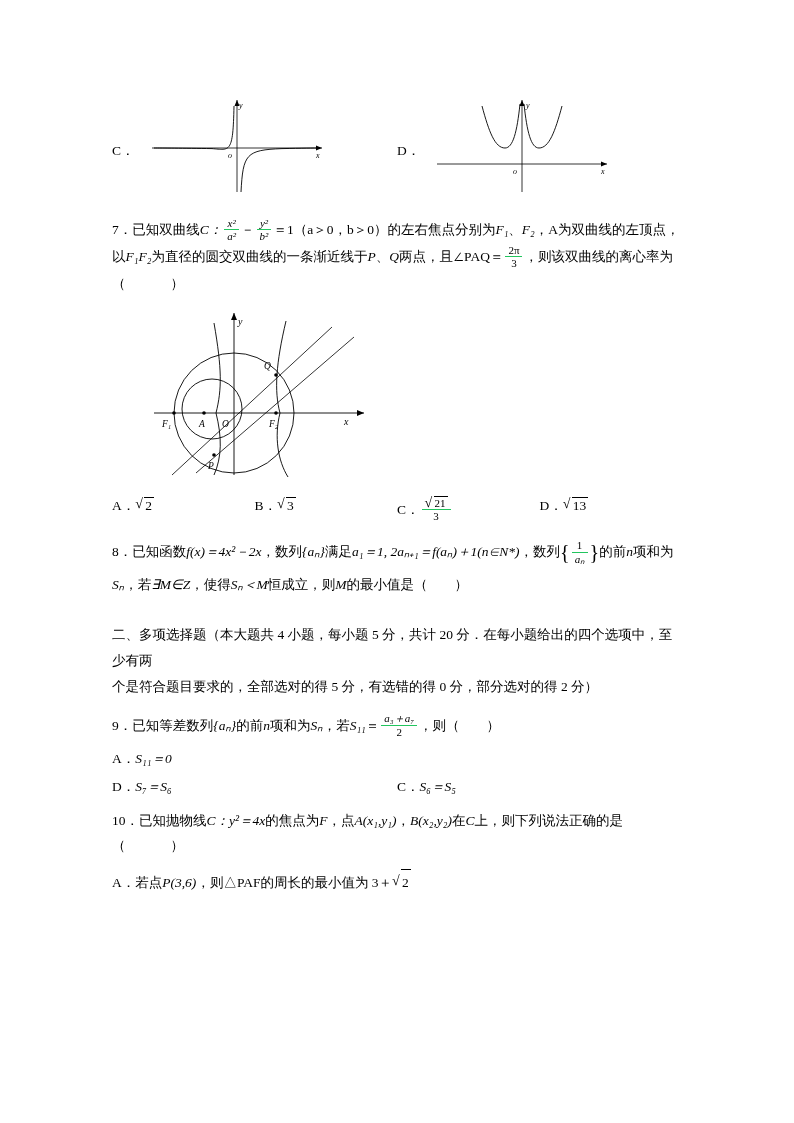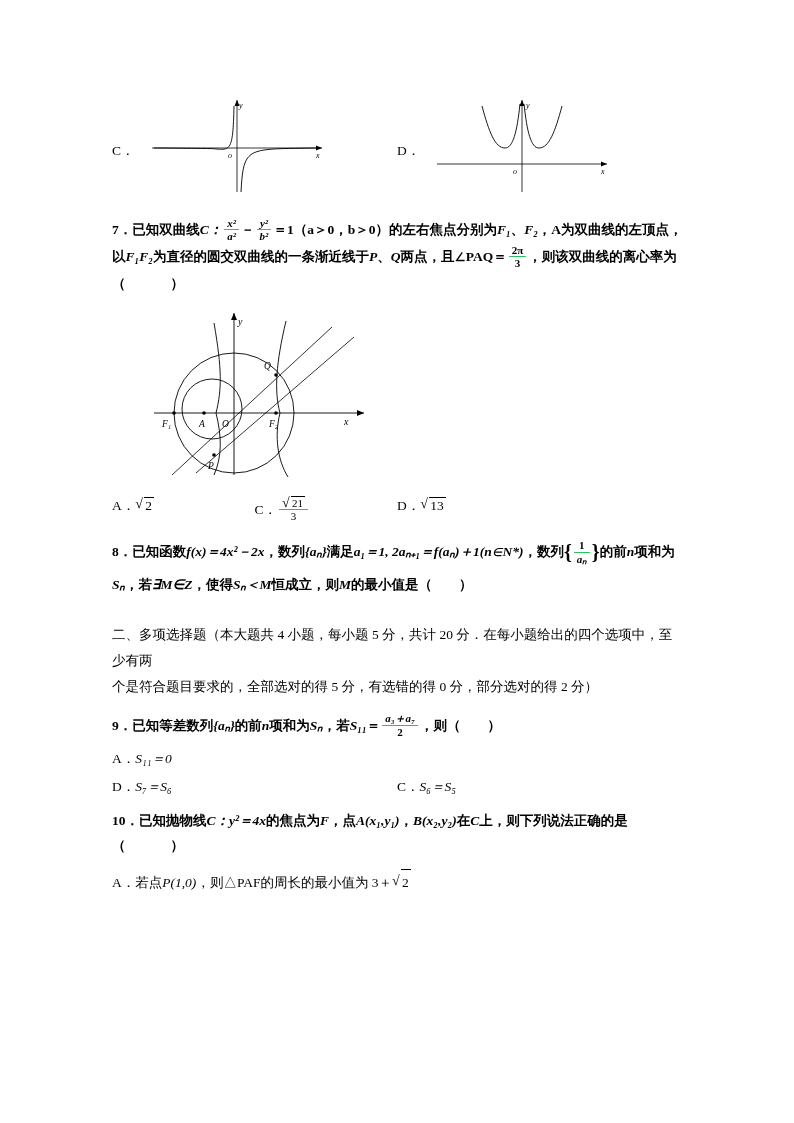--- a/index.html
+++ b/index.html
@@ -20,21 +20,21 @@
     width: 794px;
     height: 1123px;
     box-sizing: border-box;
     padding: 88px 112px 60px 112px;
   }
   .line {
     font-size: 13.5px;
     line-height: 1.9;
     white-space: nowrap;
   }
-  .blk { margin-bottom: 6px; font-weight: bold; }
+  .blk { margin-bottom: 6px; }
   .frac {
     display: inline-block;
     vertical-align: middle;
     text-align: center;
     font-size: 11px;
     line-height: 1.15;
     margin: 0 2px;
     position: relative;
     top: -1px;
   }
@@ -166,20 +166,21 @@
       <text x="133" y="124" font-size="9.5" font-style="italic" font-family="'Liberation Serif',serif">F₂</text>
       <text x="208" y="122" font-size="10" font-style="italic" font-family="'Liberation Serif',serif">x</text>
       <text x="102" y="22" font-size="10" font-style="italic" font-family="'Liberation Serif',serif">y</text>
       <text x="128" y="66" font-size="9.5" font-style="italic" font-family="'Liberation Serif',serif">Q</text>
       <text x="72" y="166" font-size="9.5" font-style="italic" font-family="'Liberation Serif',serif">P</text>
     </svg>
   </div>
 
   <div class="choice-row c4">
     <div><span>A．</span><span class="sqrt"><span>2</span></span></div>
+    <div><span>B．</span><span class="sqrt"><span>3</span></span></div>
     <div><span>C．</span><span class="frac"><span class="num"><span class="sqrt"><span>21</span></span></span><span class="den">3</span></span></div>
     <div><span>D．</span><span class="sqrt"><span>13</span></span></div>
   </div>
 
   <div class="blk" style="margin-top:10px;">
     <div class="line">
       <span>8．</span><span>已知函数</span><span class="it">f(x)＝4x²－2x</span><span>，数列</span><span class="it">{aₙ}</span><span>满足</span><span class="it">a₁＝1, 2aₙ₊₁＝f(aₙ)＋1(n∈N*)</span><span>，数列</span><span class="brace" style="font-size:20px;">{</span><span class="frac"><span class="num">1</span><span class="den it">aₙ</span></span><span class="brace" style="font-size:20px;">}</span><span>的前</span><span class="it">n</span><span>项和为</span>
     </div>
     <div class="line">
       <span class="it">Sₙ</span><span>，若</span><span class="it">∃M∈Z</span><span>，使得</span><span class="it">Sₙ＜M</span><span>恒成立，则</span><span class="it">M</span><span>的最小值是（　　）</span>
@@ -207,16 +208,16 @@
   </div>
 
   <div class="blk" style="margin-top:12px;">
     <div class="line">
       <span>10．</span><span>已知抛物线</span><span class="it">C：</span><span class="it">y²＝4x</span><span>的焦点为</span><span class="it">F</span><span>，点</span><span class="it">A(x₁,y₁)</span><span>，</span><span class="it">B(x₂,y₂)</span><span>在</span><span class="it">C</span><span>上，则下列说法正确的是</span>
     </div>
     <div class="line blank-paren">（　　）</div>
   </div>
 
   <div class="line" style="margin-top:10px;">
-    <span>A．</span><span>若点</span><span class="it">P(1,0)</span><span>，则△PAF的周长的最小值为 3＋</span><span class="sqrt"><span>2</span></span>
+    <span>A．</span><span>若点</span><span class="it">P(3,6)</span><span>，则△PAF的周长的最小值为 3＋</span><span class="sqrt"><span>2</span></span>
   </div>
 
 </div>
 
 </body></html>

